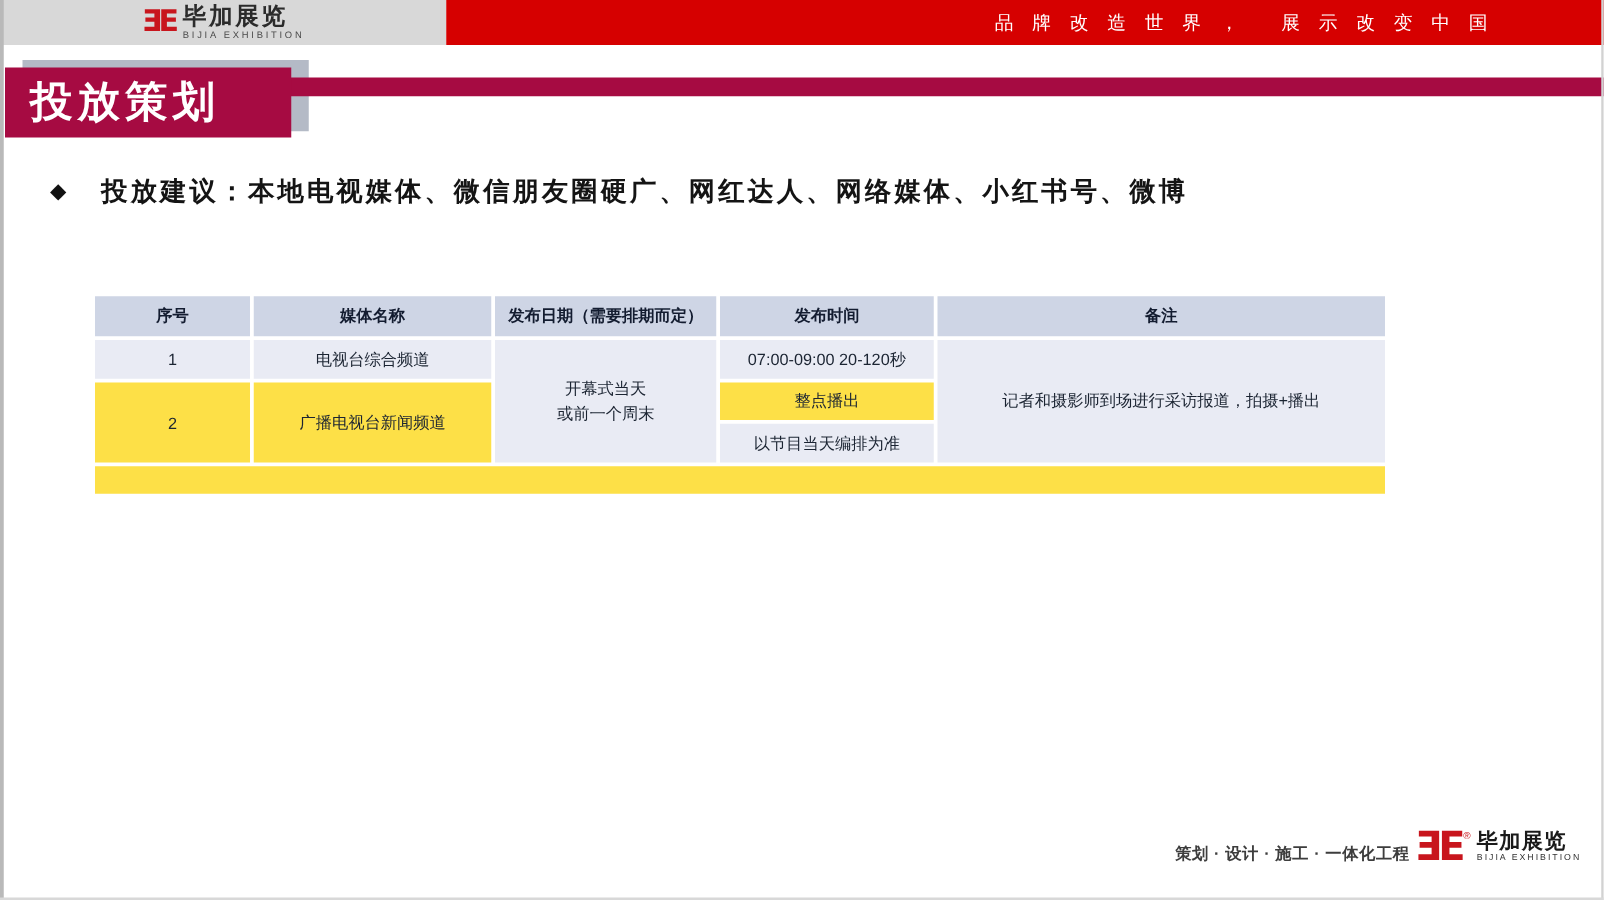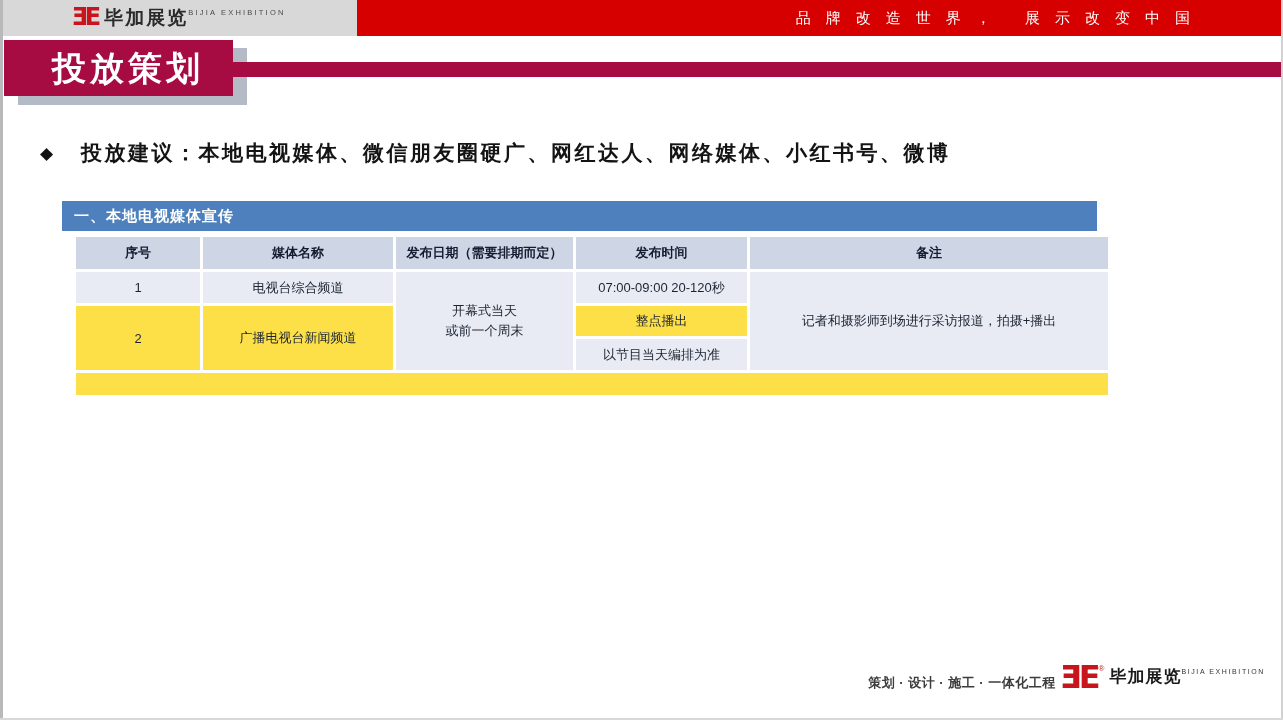--- a/index.html
+++ b/index.html
@@ -14,31 +14,31 @@
                 padding-right:78px; font-size:15px; letter-spacing:15px; white-space:nowrap;padding-left:42px; }
 
   
   .edge-left   { position:absolute; left:0; top:0; width:3px; height:720px; background:#b9b9b9; z-index:9; }
   .edge-right  { position:absolute; right:0; top:0; width:2px; height:720px; background:#d2d2d2; z-index:9; }
   .edge-bottom { position:absolute; left:0; bottom:0; width:1283px; height:2px; background:#d8d8d8; z-index:9; }
 
   
   .crimson-line  { position:absolute; left:225px; top:62px; width:1058px; height:15px; background:#a60b42; z-index:2; }
   .banner-shadow { position:absolute; left:18px; top:48px; width:229px; height:57px; background:#b4bac6; z-index:1; }
-  .banner { position:absolute; left:4px; top:40px; width:229px; height:56px; background:#a60b42; z-index:3;
+  .banner { position:absolute; left:4px; top:54px; width:229px; height:56px; background:#a60b42; z-index:3;
             color:#ffffff; font-size:34px; font-weight:bold; letter-spacing:4px;
-            line-height:56px; padding-left:48px; }
+            line-height:56px; padding-left:20px; }
 
   
   .lockup { display:flex; align-items:center; }
   .emblem { color:#c8151d; font-weight:bold; line-height:0.9; letter-spacing:-3px; font-family:"DejaVu Sans",sans-serif; }
   .emblem-sm { font-size:24px; }
   .emblem-lg { font-size:32px; }
   .reg { font-size:8px; color:#c8151d; vertical-align:top; position:relative; top:-8px; left:1px; }
-  .namestack { display:flex; flex-direction:row; margin-left:6px; }
+  .namestack { display:flex; flex-direction:column; margin-left:6px; }
   .name-cn-sm { font-size:19px; font-weight:bold; color:#2b2b2b; letter-spacing:2px; line-height:1.05; }
   .name-en-sm { font-size:7.5px; color:#4a4a4a; letter-spacing:2.2px; }
   .name-cn-lg { font-size:17px; font-weight:bold; color:#1a1a1a; letter-spacing:1px; line-height:1.1; }
   .name-en-lg { font-size:7px; color:#333333; letter-spacing:1.6px; }
 
   
   .bullet { position:absolute; left:40px; top:139px; display:flex; align-items:center; }
   .bullet-marker { font-size:17px; color:#111111; margin-right:28px; }
   .bullet-text { font-size:21px; font-weight:bold; color:#141414; letter-spacing:2.5px; white-space:nowrap; }
 
@@ -90,21 +90,20 @@
 
   <div class="banner-shadow"></div>
   <div class="crimson-line"></div>
   <div class="banner">投放策划</div>
 
   <div class="bullet">
     <span class="bullet-marker">◆</span>
     <span class="bullet-text">投放建议：本地电视媒体、微信朋友圈硬广、网红达人、网络媒体、小红书号、微博</span>
   </div>
 
-  <div class="tbl-title">一、本地电视媒体宣传</div>
 
   <table class="media">
     <colgroup>
       <col style="width:124px">
         <col style="width:190px">
         <col style="width:177px">
       <col style="width:171px">
         <col style="width:358px">
     </colgroup>
     <tbody>

